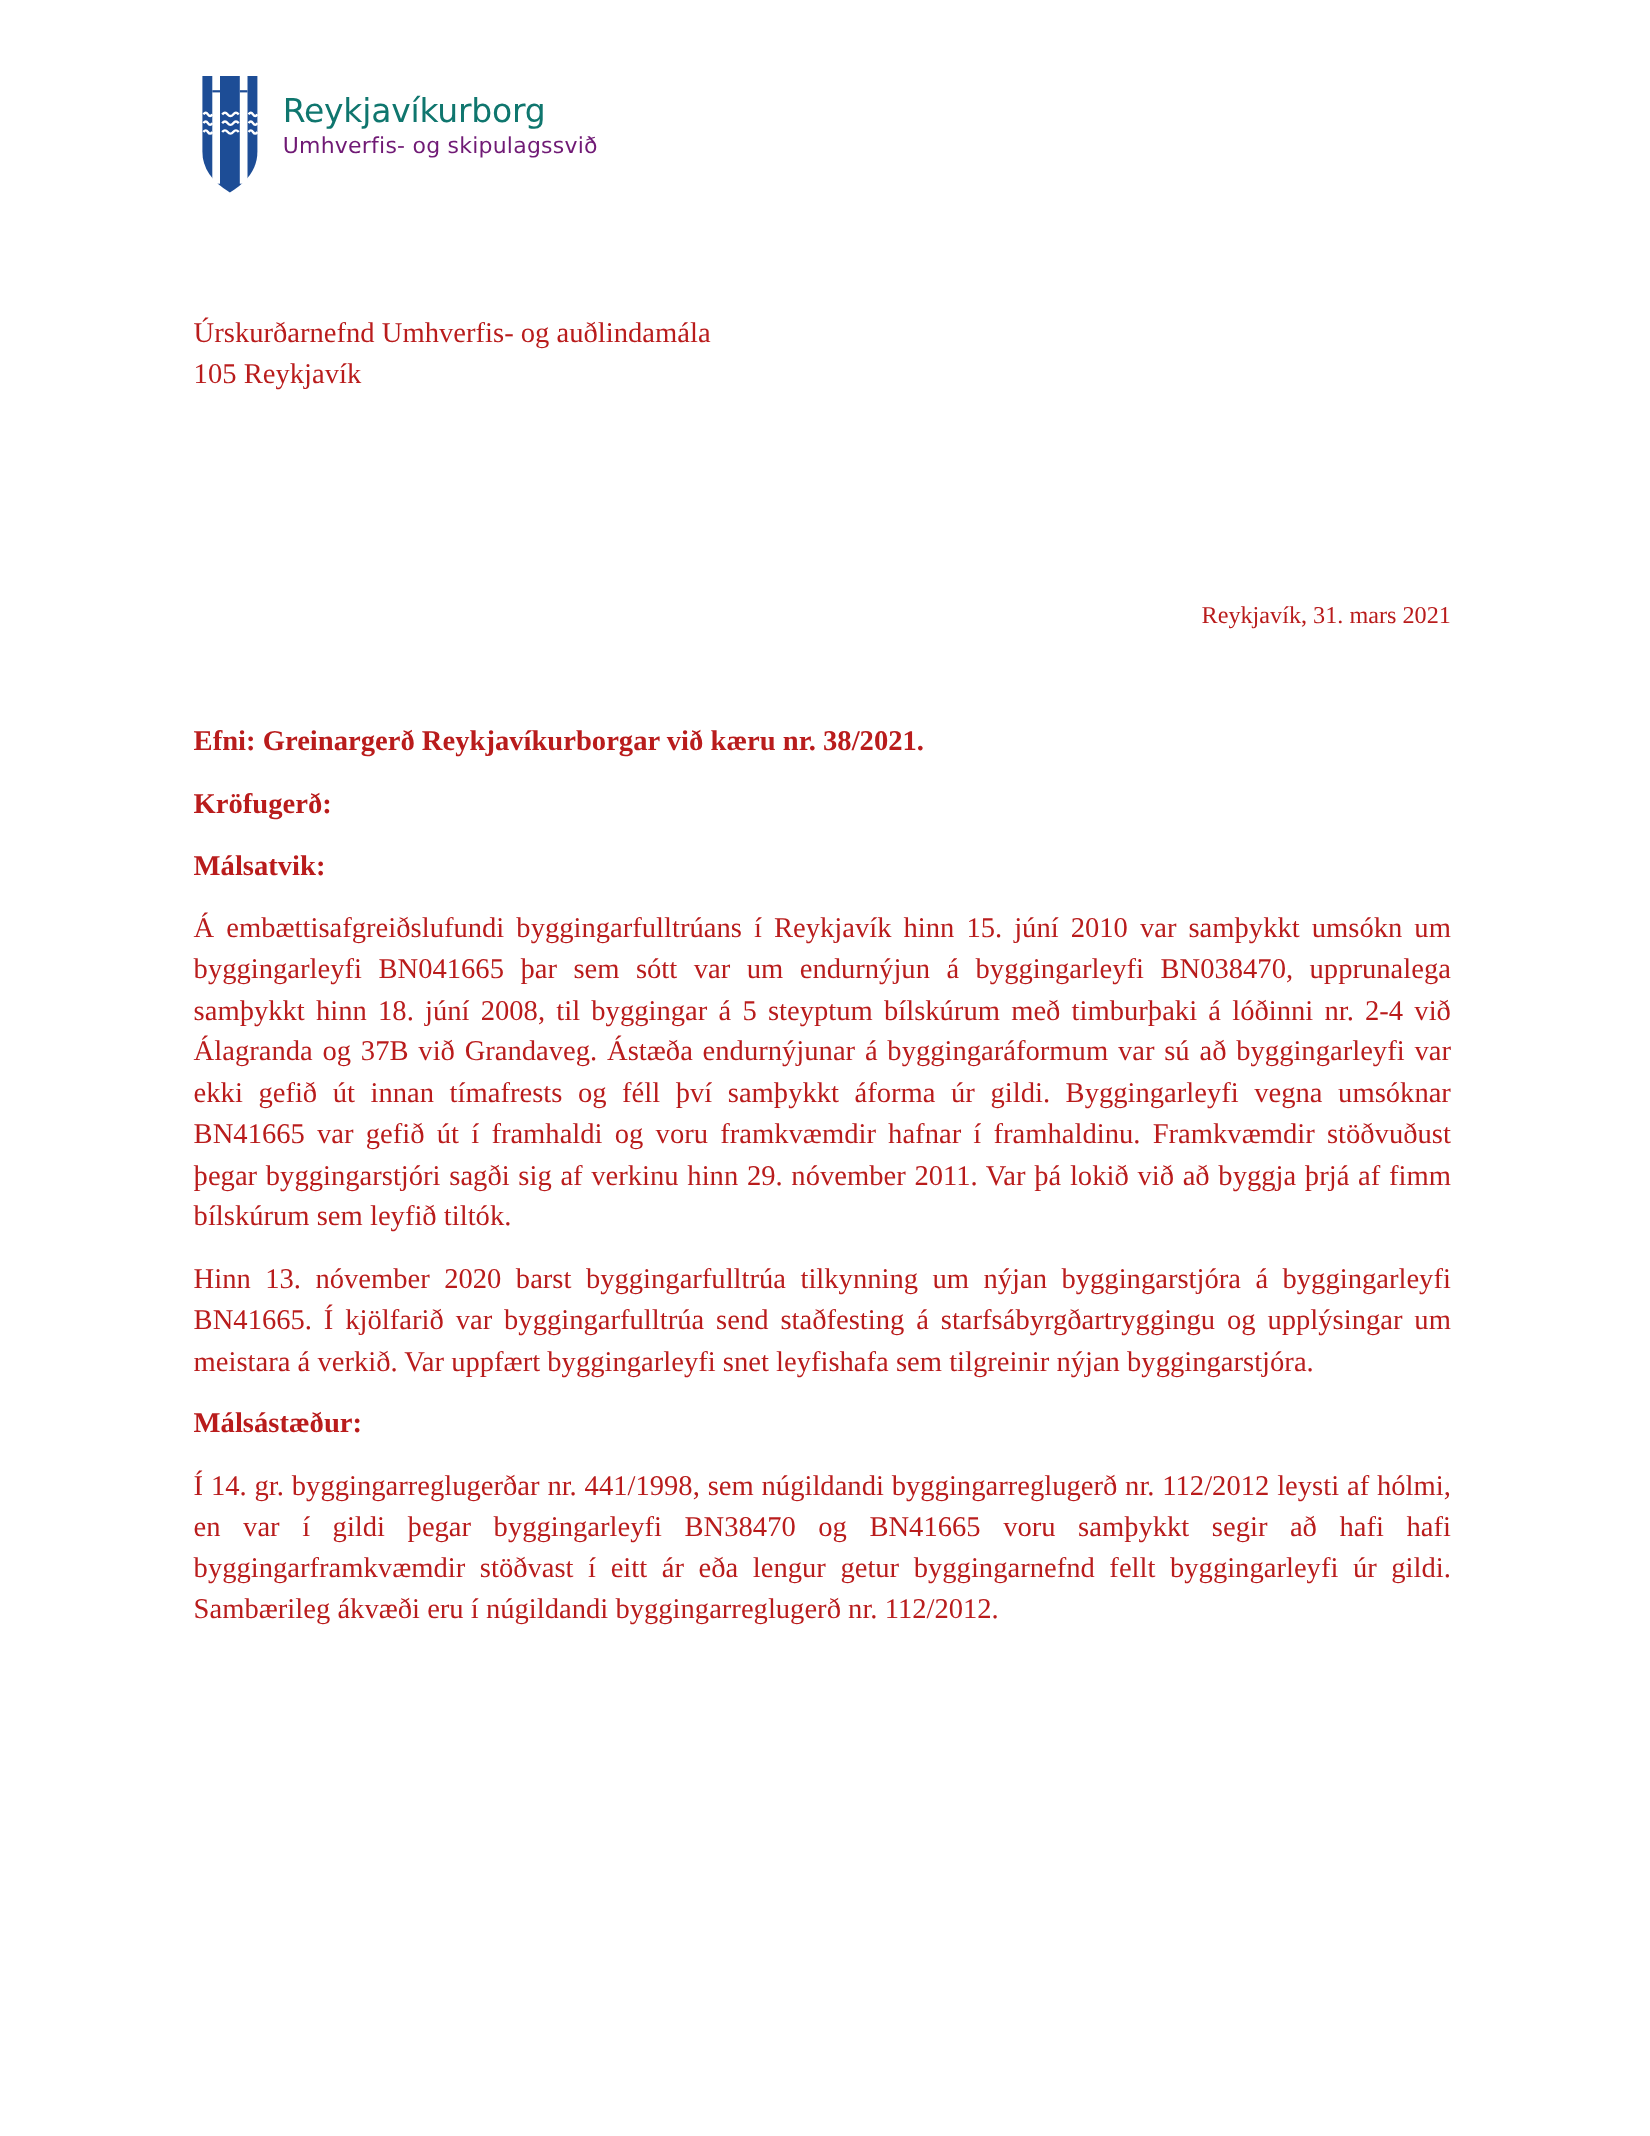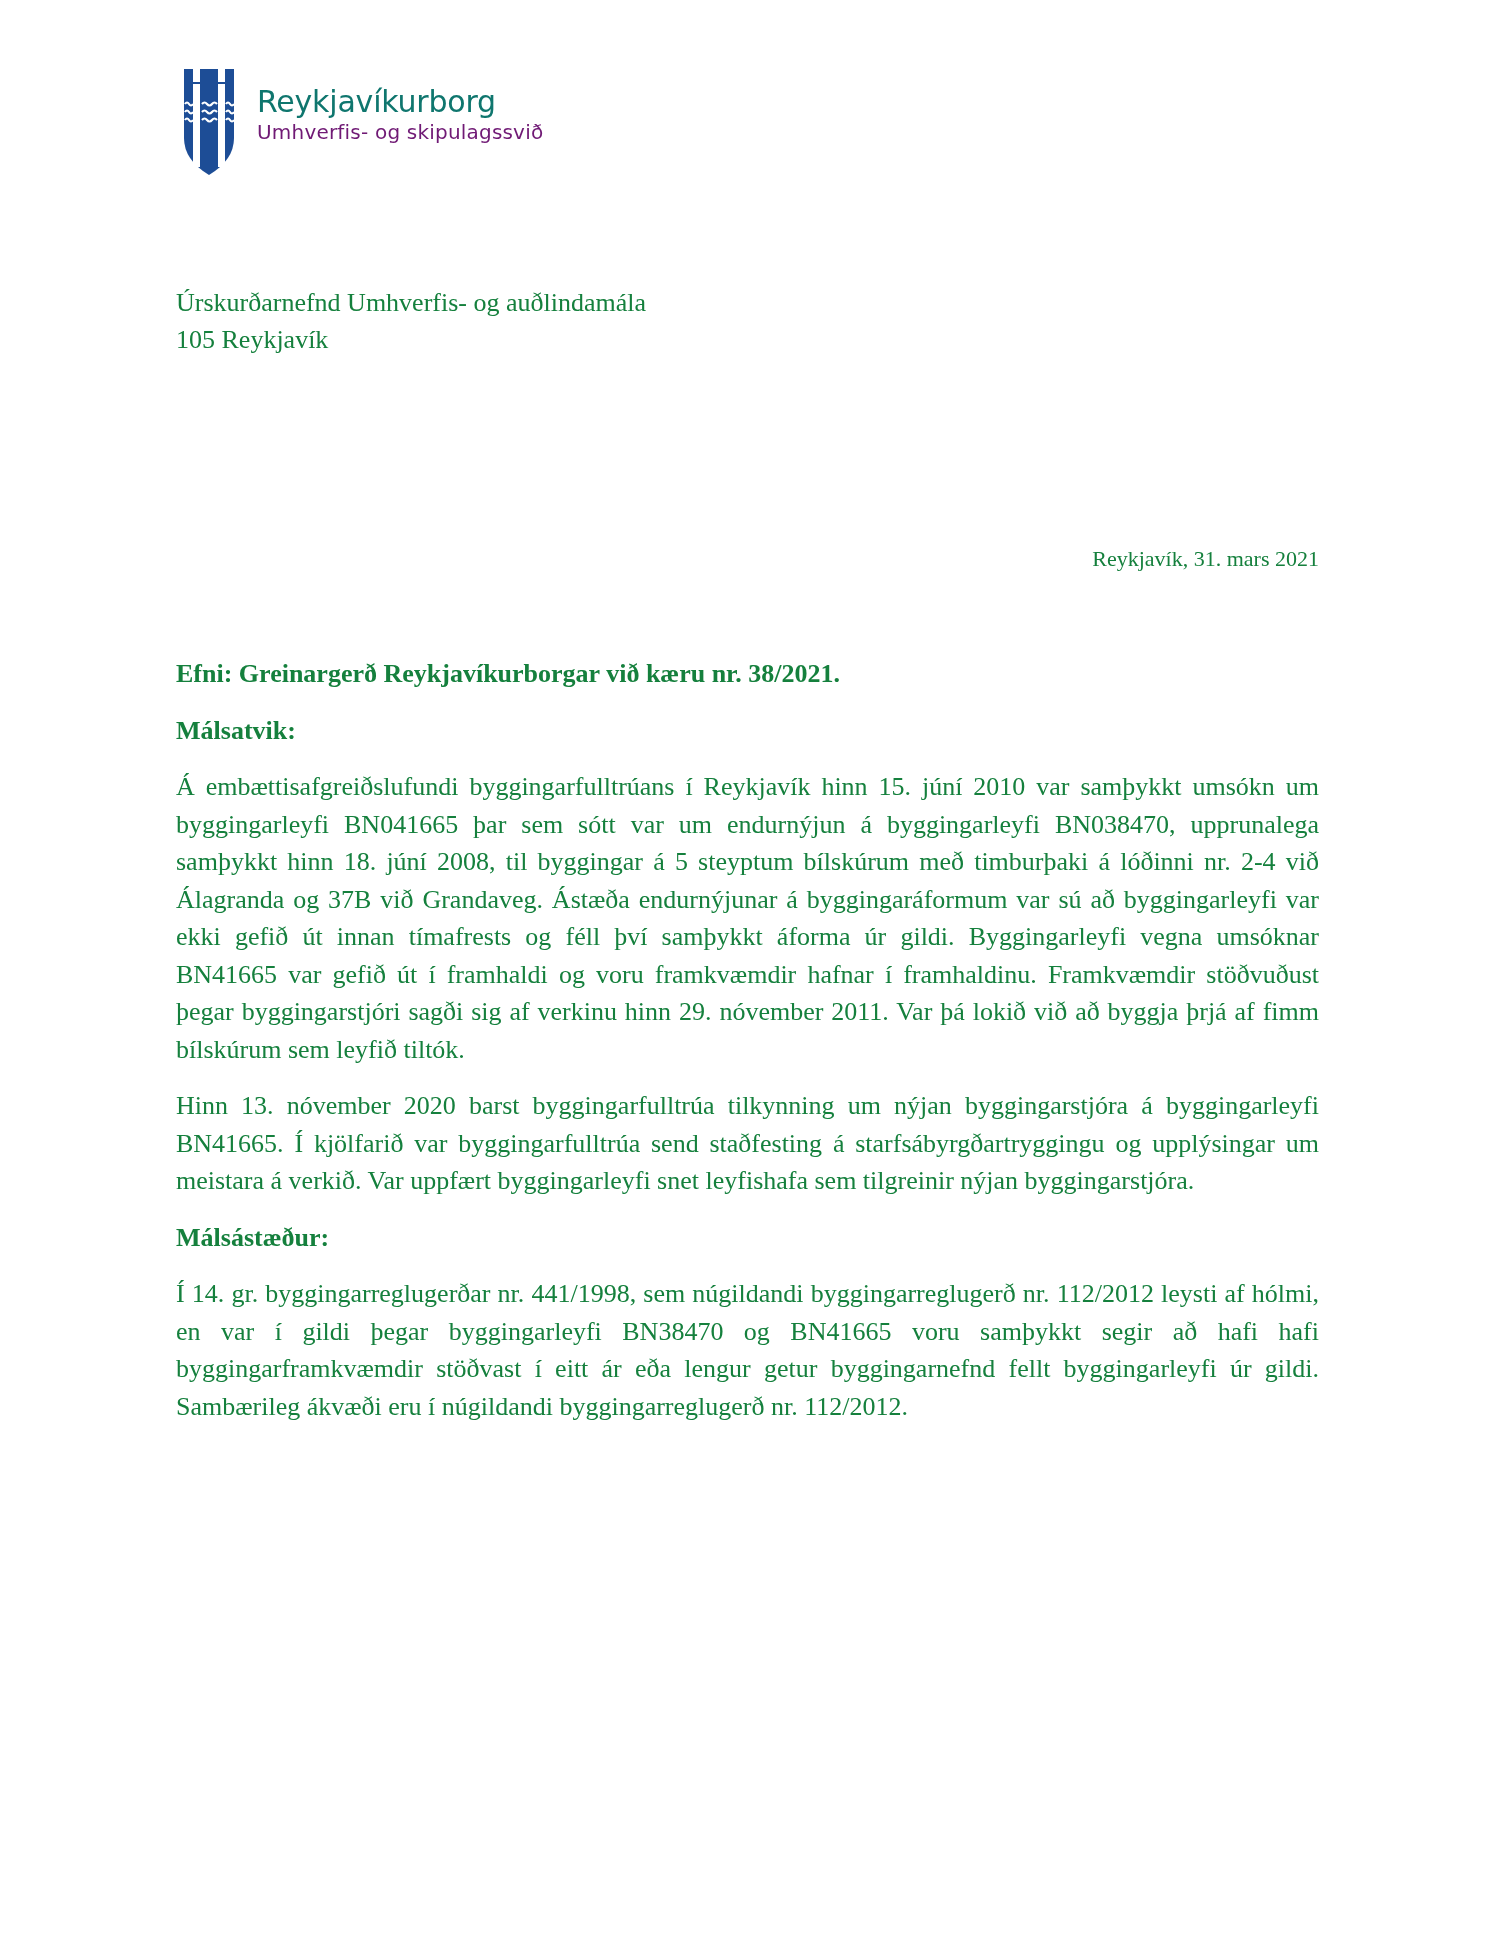--- a/index.html
+++ b/index.html
@@ -5,21 +5,21 @@
     html, body { margin: 0; padding: 0; background: #ffffff; }
     body { width: 1500px; height: 1942px; position: relative; overflow: hidden; }
     .page { position: absolute; left: 0; top: 0; width: 1500px; height: 1942px; background: #fff; }
 
     .logo { position: absolute; left: 183px; top: 68px; display: flex; align-items: flex-start; }
     .shield { width: 52px; height: 108px; }
     .logo-text { margin-left: 22px; margin-top: 16px; font-family: "DejaVu Sans", sans-serif; color: #1f4e99; }
     .logo-title { font-size: 30px; line-height: 36px; letter-spacing: -0.2px; color: #0f766e; }
     .logo-sub { font-size: 20px; line-height: 24px; color: #701a75; letter-spacing: 0.2px; }
 
-    .serif { font-family: "Liberation Serif", "DejaVu Serif", serif; color: #15803d; }
+    .serif { font-family: "Liberation Serif", "DejaVu Serif", serif; color: #b91c1c; }
 
     .addr { position: absolute; left: 176px; top: 284px; font-size: 26px; line-height: 37px; }
     .date { position: absolute; right: 181px; top: 540px; font-size: 22px; line-height: 37px; text-align: right; }
 
     .body { position: absolute; left: 176px; top: 655px; width: 1143px; font-size: 26px; line-height: 37.5px; }
     .h { font-weight: bold; margin: 0; }
     .p { margin: 0; text-align: justify; text-align-last: left; }
     .subject { margin-bottom: 16px; }
     .h2 { margin-top: 19px; margin-bottom: 19px; }
     .p2 { margin-bottom: 19px; }
@@ -57,20 +57,21 @@
   <div class="addr serif">
     <div>Úrskurðarnefnd Umhverfis- og auðlindamála</div>
     <div>105 Reykjavík</div>
   </div>
 
   <div class="date serif">Reykjavík, 31. mars 2021</div>
 
   <div class="body serif">
     <p class="h subject">Efni: Greinargerð Reykjavíkurborgar við kæru nr. 38/2021.</p>
 
+    <p class="h h2">Kröfugerð:</p>
 
     <p class="h h2">Málsatvik:</p>
     <p class="p p2">Á embættisafgreiðslufundi byggingarfulltrúans í Reykjavík hinn 15. júní 2010 var samþykkt umsókn um byggingarleyfi BN041665 þar sem sótt var um endurnýjun á byggingarleyfi BN038470, upprunalega samþykkt hinn 18. júní 2008, til byggingar á 5 steyptum bílskúrum með timburþaki á lóðinni nr. 2-4 við Álagranda og 37B við Grandaveg. Ástæða endurnýjunar á byggingaráformum var sú að byggingarleyfi var ekki gefið út innan tímafrests og féll því samþykkt áforma úr gildi. Byggingarleyfi vegna umsóknar BN41665 var gefið út í framhaldi og voru framkvæmdir hafnar í framhaldinu. Framkvæmdir stöðvuðust þegar byggingarstjóri sagði sig af verkinu hinn 29. nóvember 2011. Var þá lokið við að byggja þrjá af fimm bílskúrum sem leyfið tiltók.</p>
     <p class="p">Hinn 13. nóvember 2020 barst byggingarfulltrúa tilkynning um nýjan byggingarstjóra á byggingarleyfi BN41665. Í kjölfarið var byggingarfulltrúa send staðfesting á starfsábyrgðartryggingu og upplýsingar um meistara á verkið. Var uppfært byggingarleyfi snet leyfishafa sem tilgreinir nýjan byggingarstjóra.</p>
 
     <p class="h h2">Málsástæður:</p>
     <p class="p">Í 14. gr. byggingarreglugerðar nr. 441/1998, sem núgildandi byggingarreglugerð nr. 112/2012 leysti af hólmi, en var í gildi þegar byggingarleyfi BN38470 og BN41665 voru samþykkt segir að hafi hafi byggingarframkvæmdir stöðvast í eitt ár eða lengur getur byggingarnefnd fellt byggingarleyfi úr gildi. Sambærileg ákvæði eru í núgildandi byggingarreglugerð nr. 112/2012.</p>
   </div>
 
 </div>

